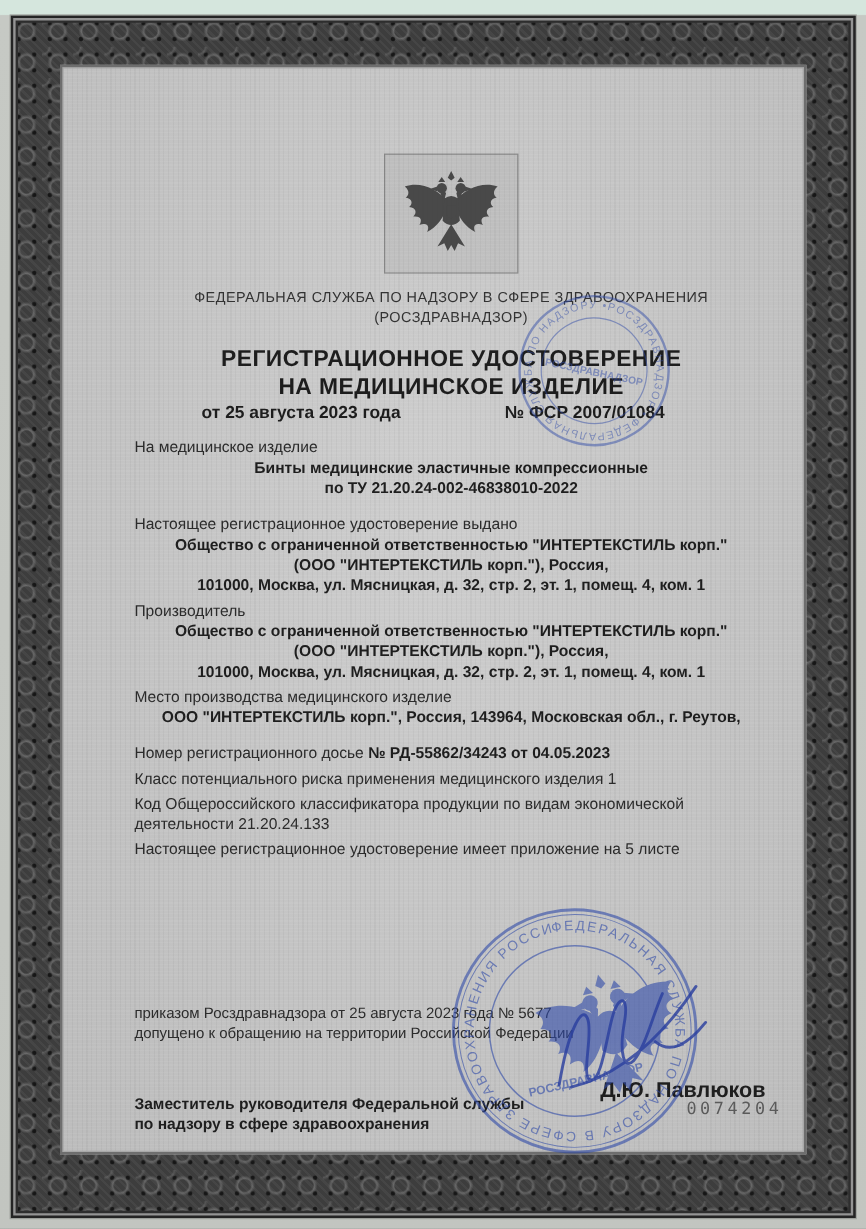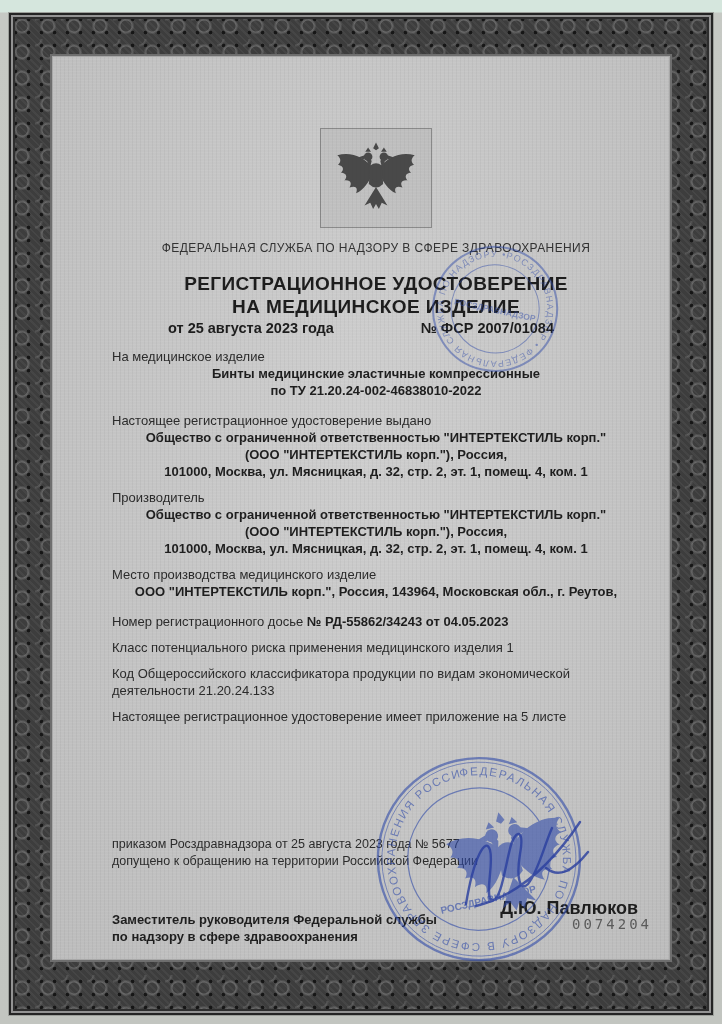--- a/index.html
+++ b/index.html
@@ -41,21 +41,21 @@
     padding:4px 12px 2px 12px;
   }
   .emblem-svg{width:86px;height:92px;fill:#393939;opacity:.88;display:block;}
   .agency{margin-top:12px;text-align:center;font-size:12px;letter-spacing:.4px;line-height:16px;color:#333;}
   .doc-title{margin-top:16px;text-align:center;font-weight:bold;font-size:19px;line-height:23px;letter-spacing:.4px;color:#1d1d1d;}
   .date-row{margin-top:2px;display:flex;justify-content:space-between;padding:0 86px 0 56px;font-weight:bold;font-size:14.5px;color:#1d1d1d;}
   .date-row .ru-number{white-space:nowrap;}
   .body-text{margin-top:12px;font-size:13px;line-height:17px;color:#2b2b2b;}
   .blk{margin-top:0;}
   .gap-lg{margin-top:13px;}
-  .gap-md{margin-top:9px;}
+  .gap-md{margin-top:4px;}
   .lbl{font-weight:normal;}
   .bold-line{font-weight:bold;color:#1e1e1e;text-align:center;}
   .footer{position:absolute;left:112px;width:528px;top:836px;z-index:2;font-size:12.5px;line-height:17px;}
   .signer-row{display:flex;justify-content:space-between;align-items:center;margin-top:2px;}
   .signer-titles{font-weight:bold;font-size:13px;line-height:17px;color:#1e1e1e;margin-top:39px;}
   .signer-name{font-weight:bold;font-size:18px;color:#1e1e1e;white-space:nowrap;padding-right:2px;}
   .serial{
     position:absolute;left:572px;top:916px;z-index:3;
     font-family:"DejaVu Sans Mono",monospace;font-size:14px;letter-spacing:3px;color:#5b5b5b;
   }
@@ -100,20 +100,21 @@
     <div class="emblem-wrap">
       <div class="emblem-box">
         <svg class="emblem-svg" viewBox="0 0 120 110" xmlns="http://www.w3.org/2000/svg" xmlns:xlink="http://www.w3.org/1999/xlink">
           <use href="#dbl-eagle" xlink:href="#dbl-eagle"></use>
         </svg>
       </div>
     </div>
 
     <div class="agency">
       <div>ФЕДЕРАЛЬНАЯ СЛУЖБА ПО НАДЗОРУ В СФЕРЕ ЗДРАВООХРАНЕНИЯ</div>
+      <div>(РОСЗДРАВНАДЗОР)</div>
     </div>
 
     <div class="doc-title">
       <div>РЕГИСТРАЦИОННОЕ УДОСТОВЕРЕНИЕ</div>
       <div>НА МЕДИЦИНСКОЕ ИЗДЕЛИЕ</div>
     </div>
 
     <div class="date-row">
       <span class="ru-date">от 25 августа 2023 года</span>
       <span class="ru-number">№  ФСР 2007/01084</span>

